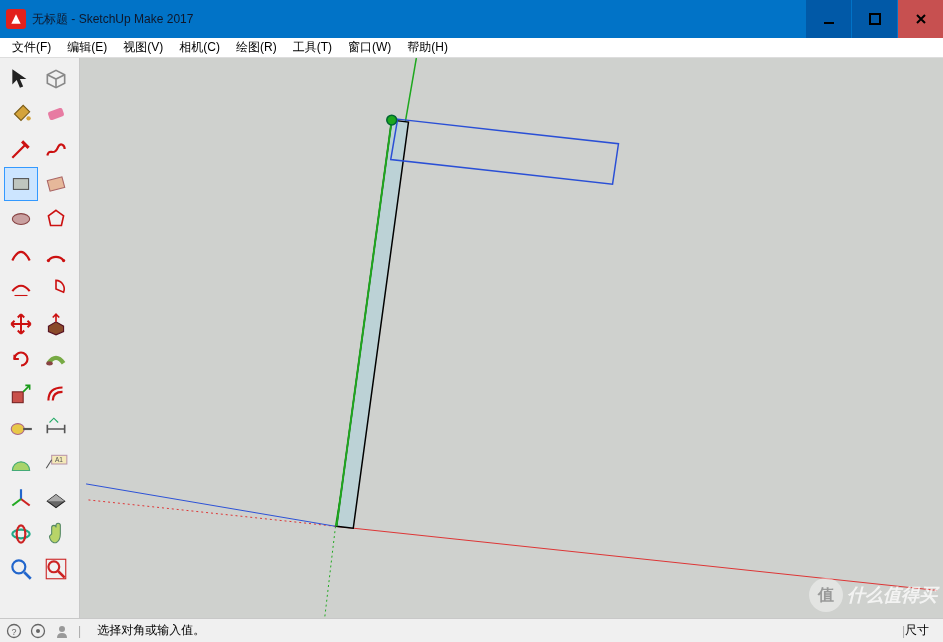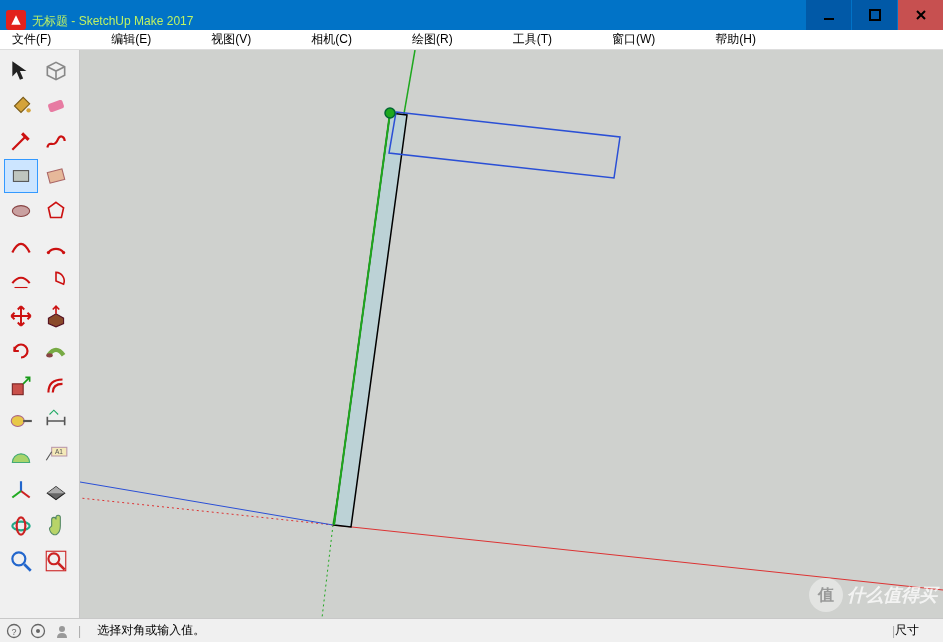--- a/index.html
+++ b/index.html
@@ -7,25 +7,25 @@
   font-family: "Microsoft YaHei", "SimSun", sans-serif;
   font-size: 12px;
   width: 943px;
   height: 642px;
   overflow: hidden;
   background: #fff;
   display: flex;
   flex-direction: column;
 }
 .titlebar {
-  height: 30px;
+  height: 38px;
   background: #0173c7;
   display: flex;
-  align-items: flex-end;
-  color: #bef264;
+  align-items: center;
+  color: #0f172a;
 }
 .titlebar .app-icon {
   width: 20px; height: 20px; margin: 0 6px;
   background: #e2211c; border-radius: 3px;
   display: flex; align-items: center; justify-content: center;
 }
 .titlebar .app-icon svg { width: 14px; height: 14px; }
 .titlebar .title { flex: 1; font-size: 12px; }
 .titlebar .win-btns { display: flex; height: 100%; }
 .titlebar .win-btn {
@@ -36,21 +36,20 @@
 .titlebar .win-min { background: #0159a7; }
 .titlebar .win-max { background: #0159a7; margin-left: 1px; }
 .titlebar .win-close { background: #c75050; margin-left: 1px; }
 .menubar {
   height: 20px;
   background: #fff;
   border-bottom: 1px solid #ddd;
   display: flex;
   align-items: center;
   padding-left: 4px;
-  gap: 44px;
 }
 .menubar .menu-item {
   padding: 2px 8px;
   font-size: 12px;
   cursor: pointer;
 }
 .main {
   flex: 1;
   display: flex;
   min-height: 0;
@@ -95,21 +94,21 @@
   display: flex; align-items: center; gap: 8px; padding-left: 6px;
 }
 .statusbar .sb-icon {
   width: 16px; height: 16px;
   display: flex; align-items: center; justify-content: center;
   cursor: pointer;
 }
 .statusbar .sb-sep { color: #aaa; }
 .statusbar .sb-msg { margin-left: 8px; }
 .statusbar .sb-spacer { flex: 1; }
-.statusbar .sb-label { margin-right: 24px; }
+.statusbar .sb-label { margin-right: 14px; }
 .statusbar .sb-input {
   width: 190px; height: 18px;
   border: 1px solid #888;
   background: #fff;
   padding: 0 4px;
   font-size: 12px;
   margin-right: 8px;
 }
 .watermark {
   position: absolute;

